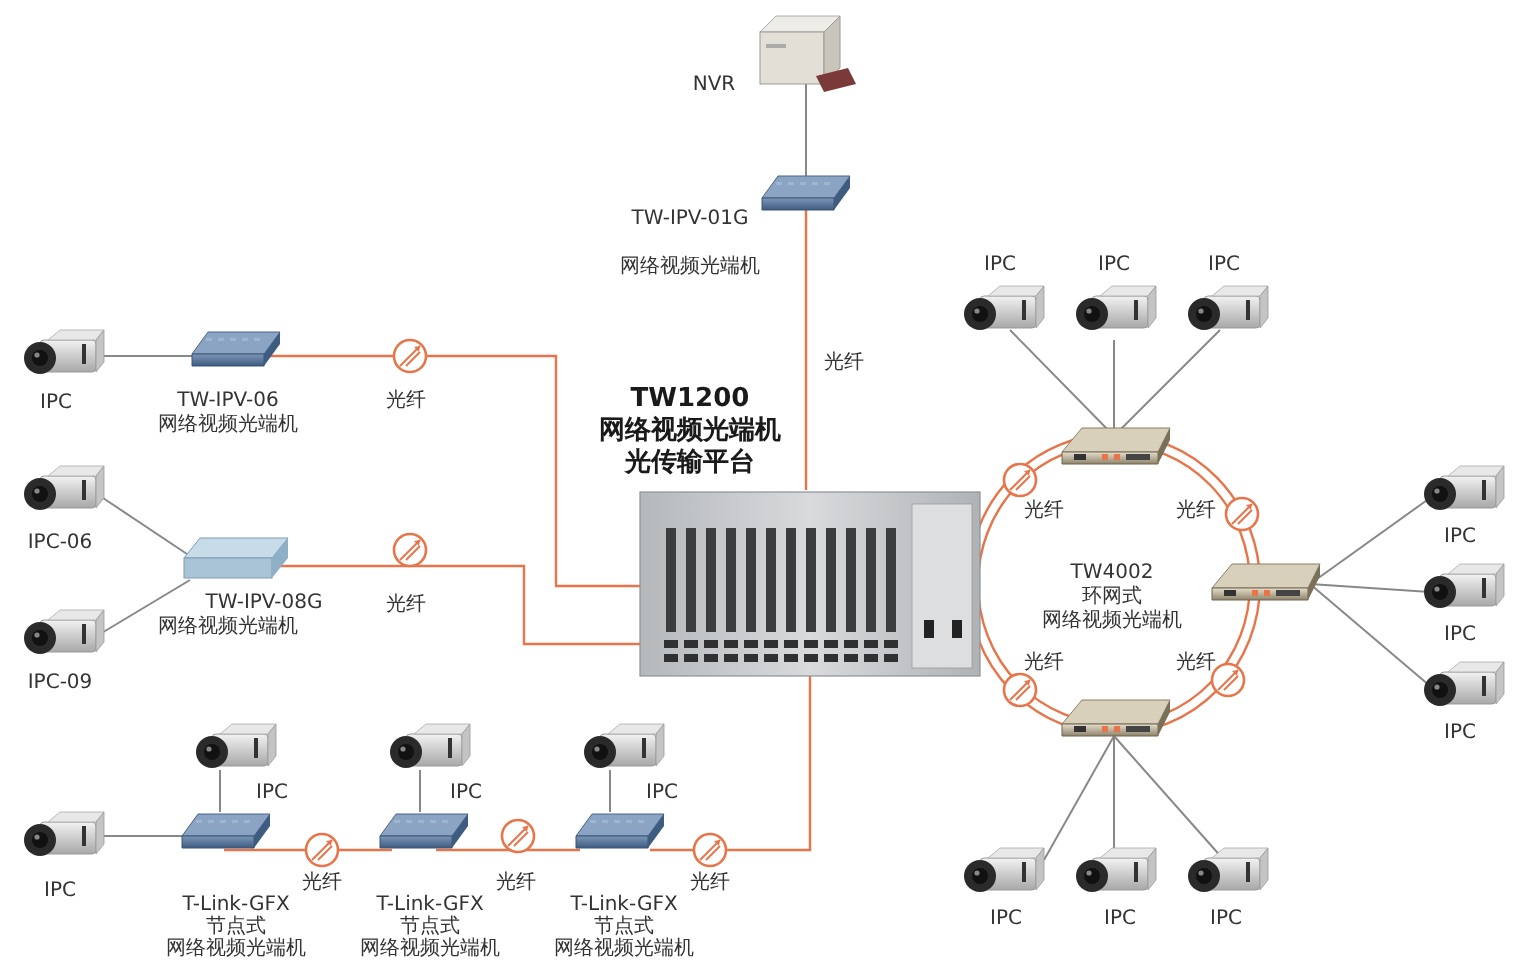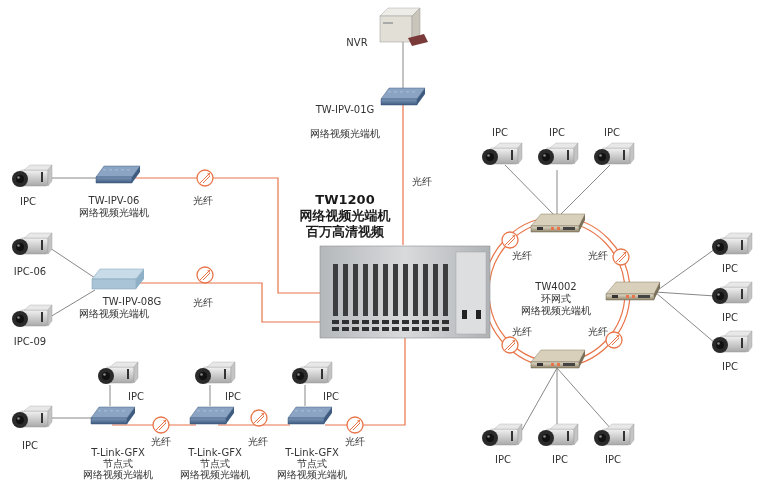--- a/index.html
+++ b/index.html
@@ -203,21 +203,21 @@
   <use href="#fibermark" x="355" y="425"></use>
 </svg>
 
 <div class="lbl" style="left:357px;top:37px">NVR</div>
 <div class="lbl" style="left:345px;top:104px">TW-IPV-01G</div>
 <div class="lbl" style="left:345px;top:128px">网络视频光端机</div>
 <div class="lbl" style="left:422px;top:176px">光纤</div>
 
 <div class="lbl big" style="left:345px;top:192px">TW1200</div>
 <div class="lbl big" style="left:345px;top:208px">网络视频光端机</div>
-<div class="lbl big" style="left:345px;top:224px">百万高清视频</div>
+<div class="lbl big" style="left:345px;top:224px">光传输平台</div>
 
 <div class="lbl" style="left:28px;top:196px">IPC</div>
 <div class="lbl" style="left:114px;top:195px">TW-IPV-06</div>
 <div class="lbl" style="left:114px;top:207px">网络视频光端机</div>
 <div class="lbl" style="left:203px;top:195px">光纤</div>
 
 <div class="lbl" style="left:30px;top:266px">IPC-06</div>
 <div class="lbl" style="left:30px;top:336px">IPC-09</div>
 <div class="lbl" style="left:132px;top:296px">TW-IPV-08G</div>
 <div class="lbl" style="left:114px;top:308px">网络视频光端机</div>

